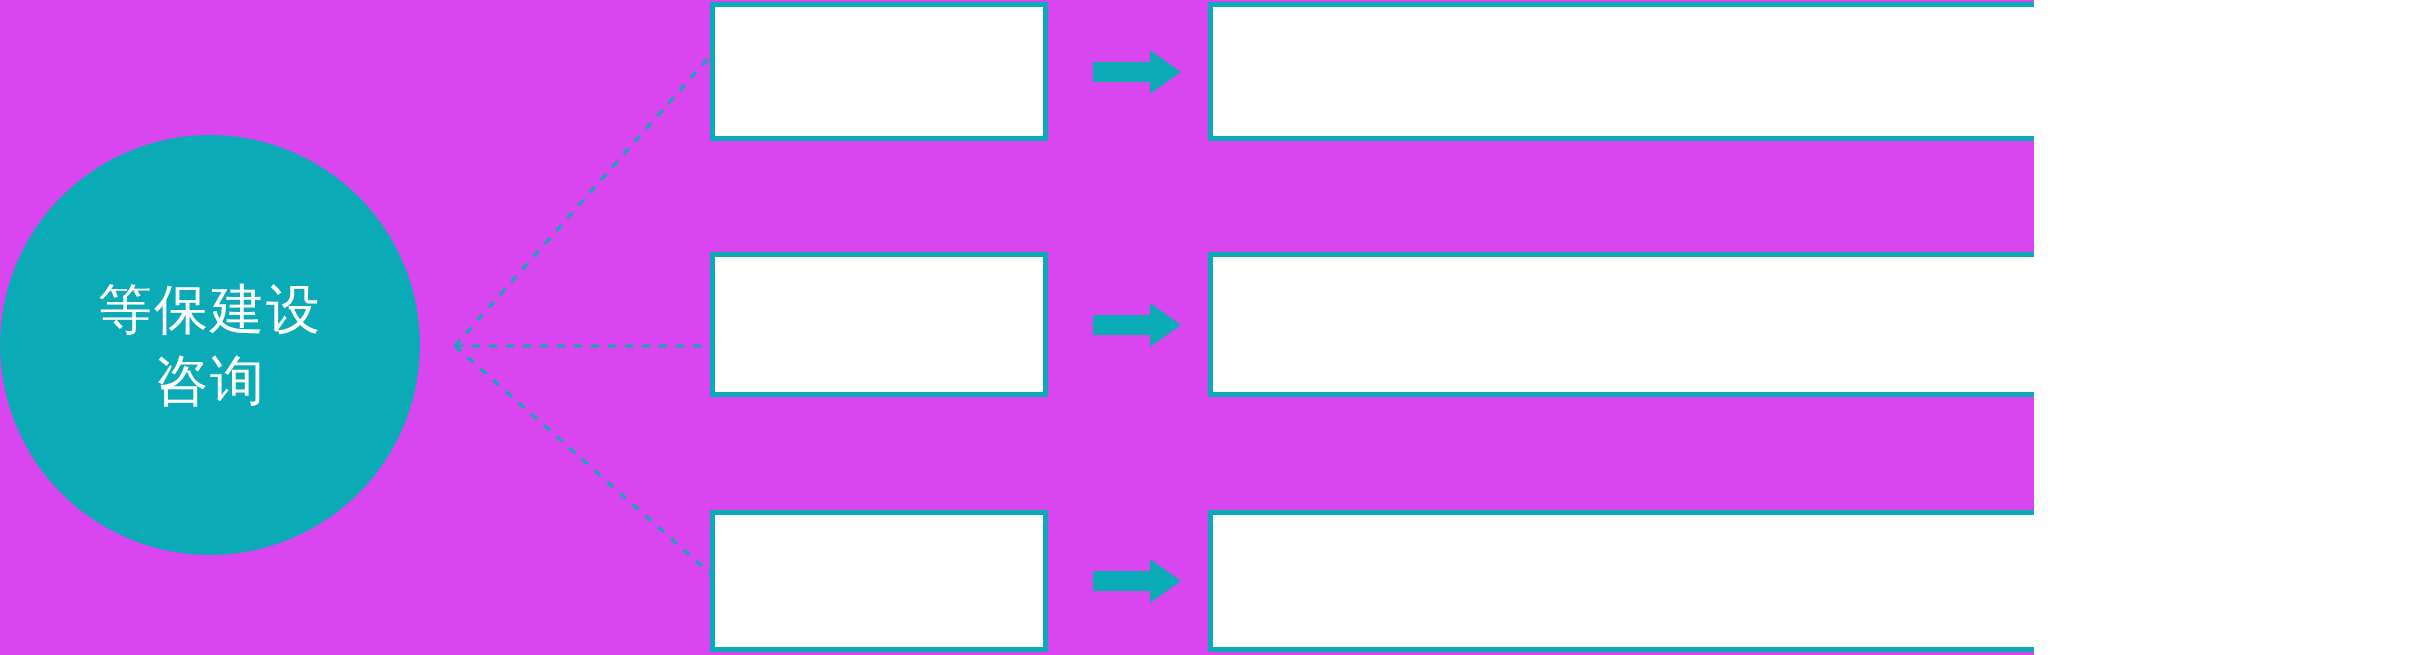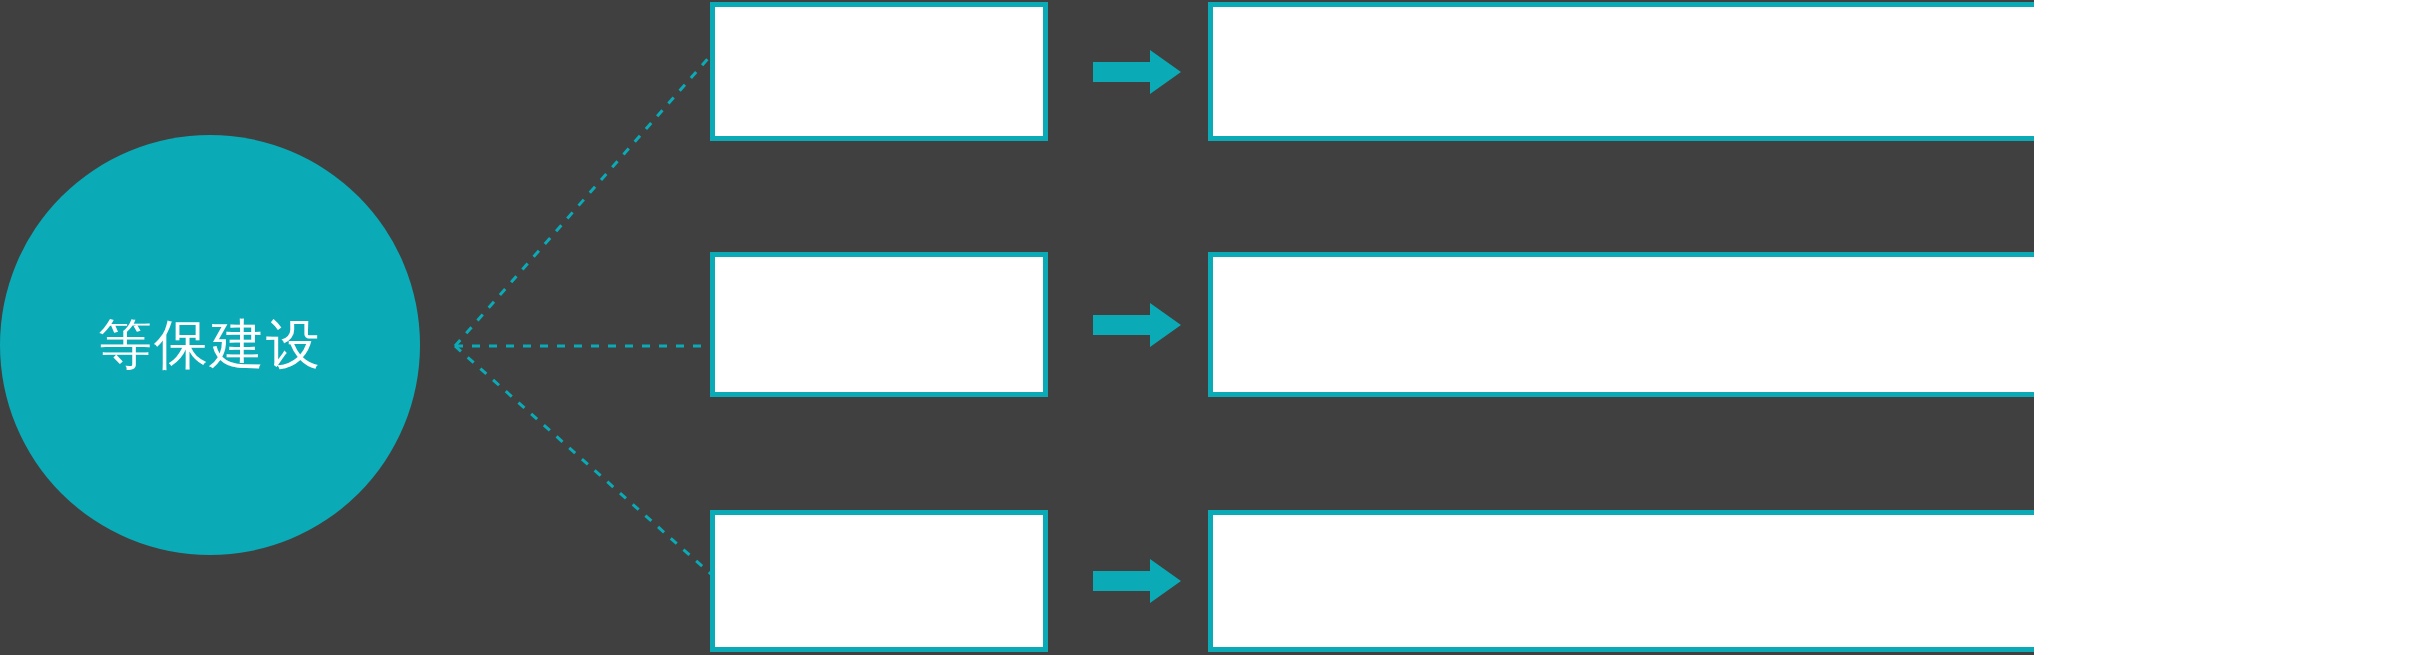--- a/index.html
+++ b/index.html
@@ -7,21 +7,21 @@
     padding: 0;
     background: #ffffff;
   }
   body {
     font-family: "Liberation Sans", sans-serif;
   }
   #canvas {
     position: relative;
     width: 2034px;
     height: 655px;
-    background: #404040;
+    background: #d946ef;
     overflow: hidden;
   }
   #diagram-svg {
     position: absolute;
     left: 0;
     top: 0;
     width: 2434px;
     height: 655px;
   }
   .hub-circle {
@@ -89,20 +89,21 @@
   <svg id="diagram-svg" viewBox="0 0 2434 655" preserveAspectRatio="none">
     <g stroke="#0AABB7" stroke-width="3" fill="none" stroke-dasharray="8 9" stroke-linecap="butt">
       <line x1="455" y1="346" x2="712" y2="54"></line>
       <line x1="455" y1="346" x2="712" y2="346"></line>
       <line x1="455" y1="346" x2="712" y2="575"></line>
     </g>
   </svg>
 
   <div class="hub-circle">
     <div class="hub-line">等保建设</div>
+    <div class="hub-line">咨询</div>
   </div>
 
   <div class="node-box mid-box row-1">
     <span class="node-text"></span>
   </div>
   <div class="arrow row-1">
     <svg viewBox="0 0 88 44" preserveAspectRatio="none" aria-hidden="true">
       <path d="M0 12 L57 12 L57 0 L88 22 L57 44 L57 32 L0 32 Z" fill="#0AABB7"></path>
     </svg>
   </div>

